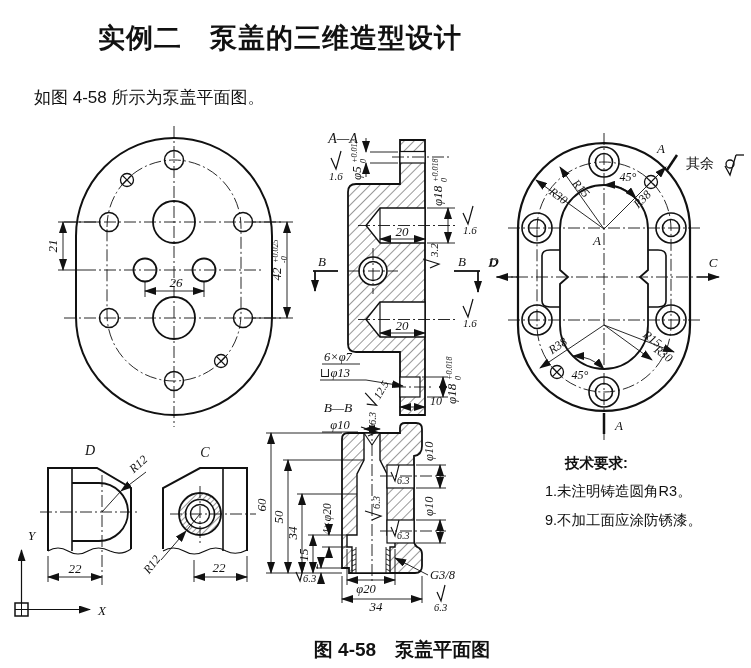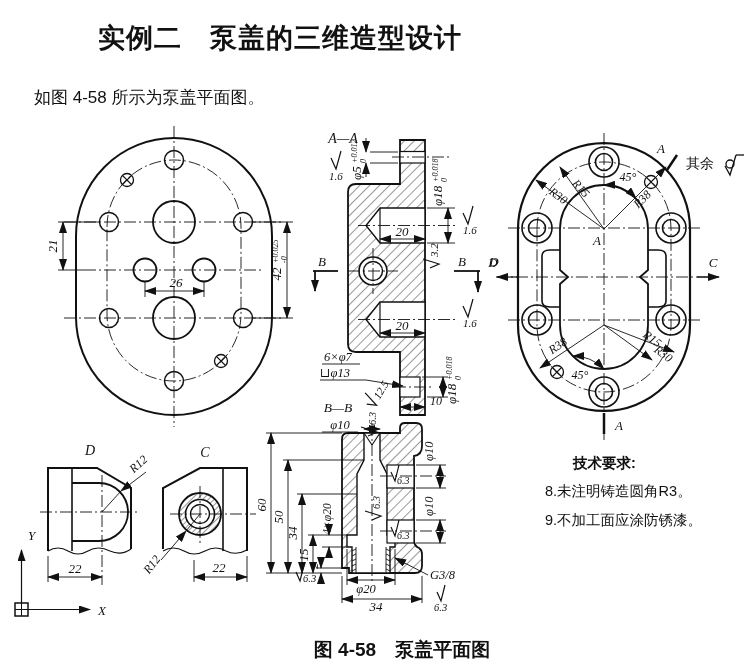--- a/index.html
+++ b/index.html
@@ -2,38 +2,38 @@
 <html><head>
 <meta charset="utf-8">
 <style>
   html,body{margin:0;padding:0;background:#e8e8e8;}
   .page{position:relative;width:751px;height:668px;background:#ffffff;overflow:hidden;
         font-family:"Liberation Sans","DejaVu Sans",sans-serif;color:#111;padding-left:15px;}
   .title{position:absolute;left:0;top:20px;width:560px;text-align:center;
          font-size:27px;font-weight:bold;letter-spacing:1px;}
   .intro{position:absolute;left:34px;top:86px;font-size:17px;text-align:right;}
   .techreq{position:absolute;left:545px;top:449px;font-size:14.5px;line-height:1.95;}
-  .techreq .t1{margin-left:28px;font-weight:bold;}
+  .techreq .t1{margin-left:20px;font-weight:bold;}
   .caption{position:absolute;left:252px;top:637px;width:300px;text-align:center;
            font-size:19px;font-weight:bold;}
   svg{position:absolute;left:0;top:0;}
   .dim, text{font-family:"Liberation Serif","DejaVu Serif",serif;font-style:italic;fill:#111;}
   .cjk{font-family:"Liberation Sans","DejaVu Sans",sans-serif;font-style:normal;}
 </style>
 </head>
 <body>
 
 <div class="page">
 
   <div class="title">实例二　泵盖的三维造型设计</div>
   <div class="intro">如图 4-58 所示为泵盖平面图。</div>
 
   <div class="techreq">
     <div class="t1">技术要求:</div>
-    <div>8.未注明铸造圆角R3。</div>
+    <div>1.未注明铸造圆角R3。</div>
     <div>9.不加工面应涂防锈漆。</div>
   </div>
 
   <div class="caption">图 4-58　泵盖平面图</div>
 
   <svg width="751" height="668" viewBox="0 0 751 668">
     <defs>
       <marker id="ar" markerWidth="12" markerHeight="8" refX="11" refY="4" orient="auto-start-reverse" markerUnits="userSpaceOnUse">
         <path d="M0,0 L12,4 L0,8 Z" fill="#111"></path>
       </marker>

